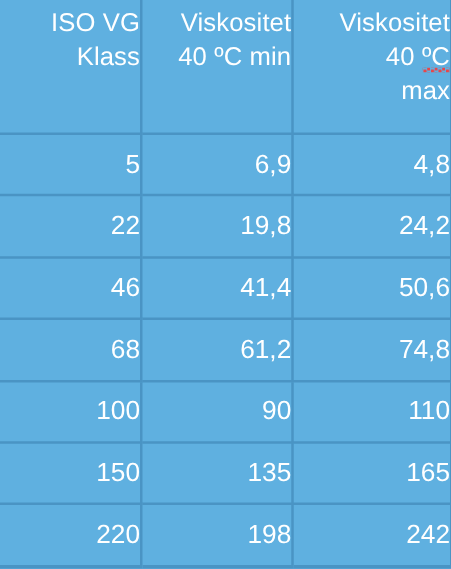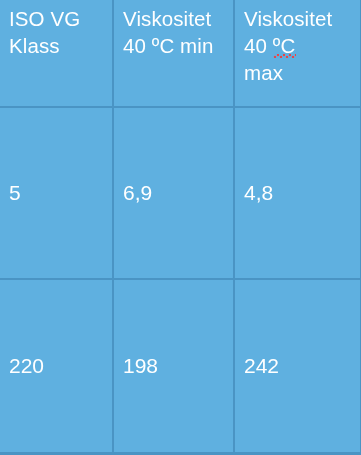--- a/index.html
+++ b/index.html
@@ -23,21 +23,21 @@
   }
 
   #viscosity-table col.col-iso   { width: 113px; }
   #viscosity-table col.col-min   { width: 121px; }
   #viscosity-table col.col-max   { width: 127px; }
 
   #viscosity-table th,
   #viscosity-table td {
     background: #5FB0E0;
     color: #FFFFFF;
-    text-align: left;
+    text-align: right;
     vertical-align: top;
     padding: 5px 0 0 9px;
     font-weight: normal;
     border-right: 2px solid #4A94C4;
     border-bottom: 2px solid #4A94C4;
     overflow: hidden;
   }
 
   #viscosity-table th:last-child,
   #viscosity-table td:last-child {
@@ -112,18 +112,43 @@
       </th>
     </tr>
   </thead>
   <tbody id="table-body">
       <tr>
         <td>5</td>
         <td>6,9</td>
         <td>4,8</td>
       </tr>
       <tr>
+        <td>22</td>
+        <td>19,8</td>
+        <td>24,2</td>
+      </tr>
+      <tr>
+        <td>46</td>
+        <td>41,4</td>
+        <td>50,6</td>
+      </tr>
+      <tr>
+        <td>68</td>
+        <td>61,2</td>
+        <td>74,8</td>
+      </tr>
+      <tr>
+        <td>100</td>
+        <td>90</td>
+        <td>110</td>
+      </tr>
+      <tr>
+        <td>150</td>
+        <td>135</td>
+        <td>165</td>
+      </tr>
+      <tr>
         <td>220</td>
         <td>198</td>
         <td>242</td>
       </tr>
     </tbody>
 </table>
 
 </body></html>

